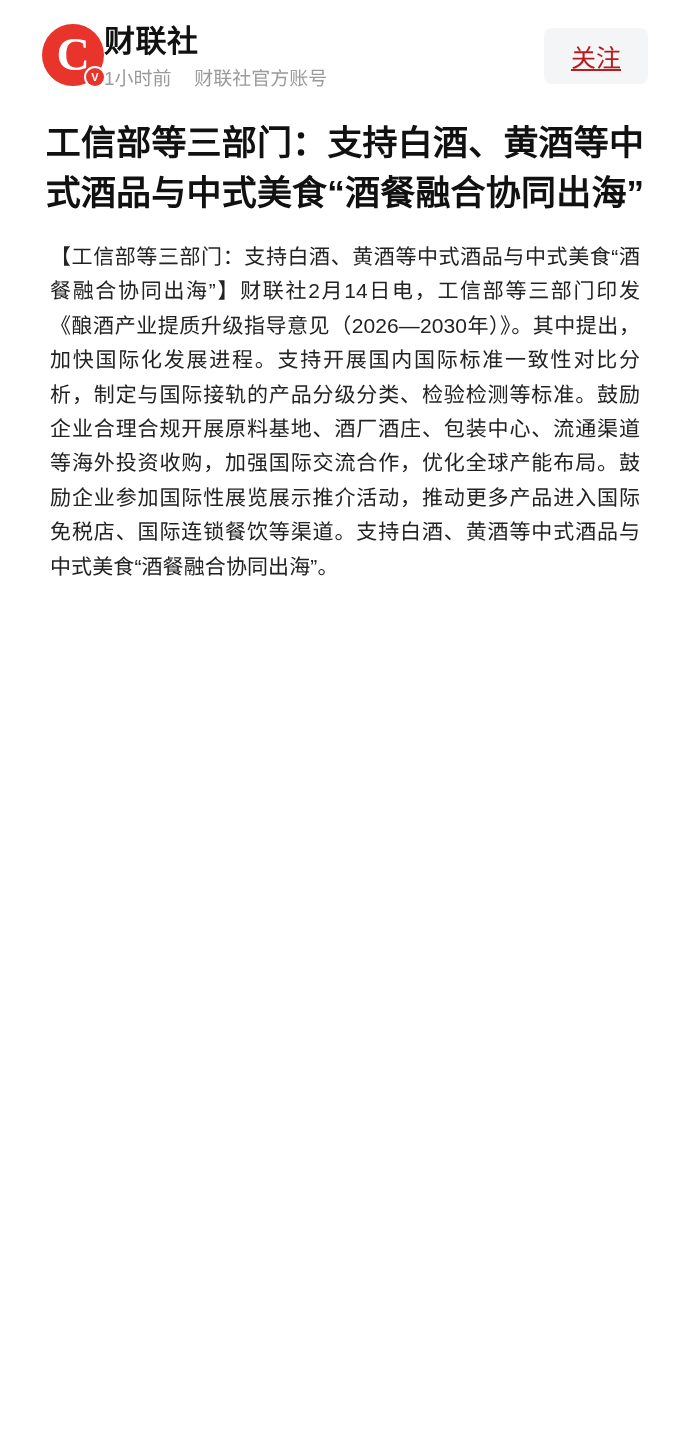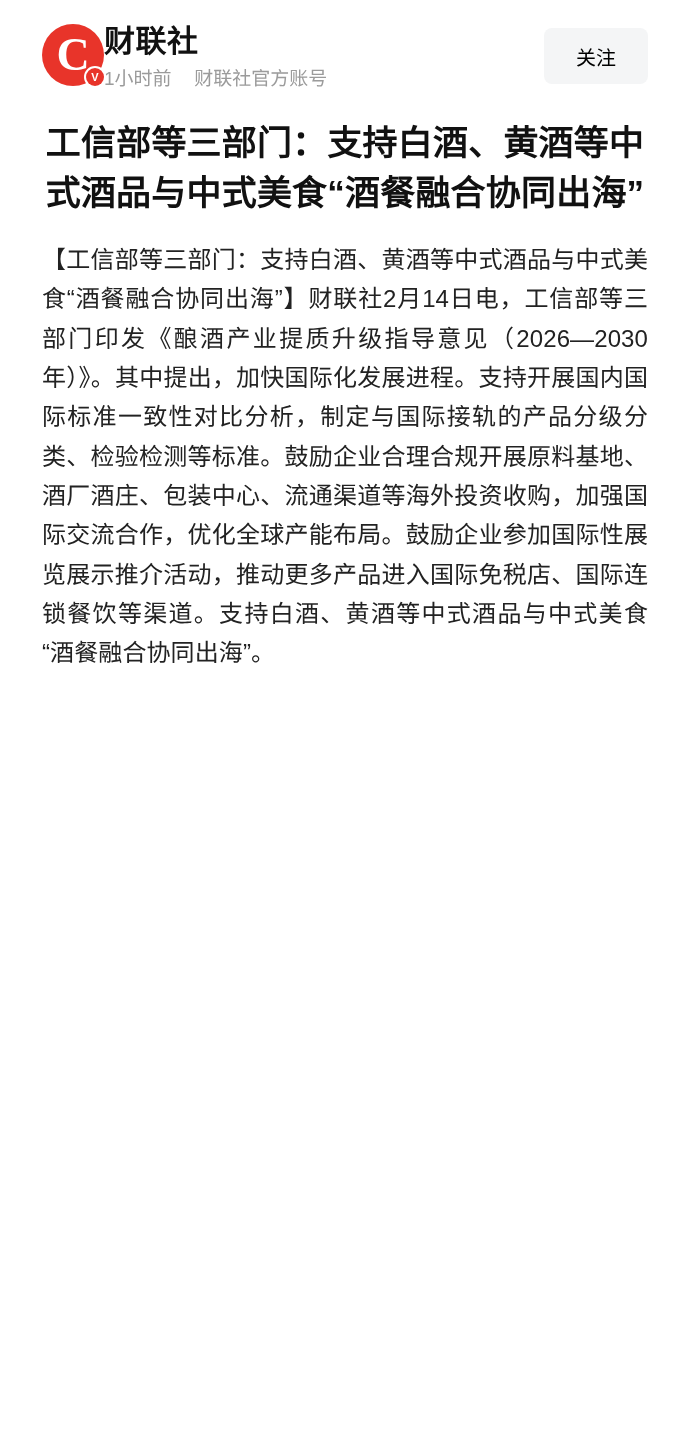--- a/index.html
+++ b/index.html
@@ -103,45 +103,46 @@
     width: 12px;
   }
   .follow-button {
     flex: 0 0 auto;
     margin-top: 6px;
     width: 104px;
     height: 56px;
     border-radius: 8px;
     background: #f4f5f6;
     border: none;
-    color: #000000;
-    font-size: 20px;
+    color: #b91c1c;
+    font-size: 25px;
     font-family: "Liberation Sans", "DejaVu Sans", sans-serif;
     cursor: pointer;
     display: flex;
     align-items: center;
     justify-content: center;
+    text-decoration: underline;
   }
 
   
   .article-title {
     font-size: 35px;
     font-weight: 700;
     line-height: 1.42;
     letter-spacing: 0.2px;
     color: #111111;
     margin: 0 0 22px 0;
     text-align: center;
   }
   .article-body {
-    font-size: 24px;
+    font-size: 21px;
     line-height: 1.64;
     color: #222222;
     letter-spacing: 0.1px;
-    margin: 0;
+    margin: 8px;
     text-align: justify;
     text-justify: inter-ideograph;
   }
 </style>
 </head>
 <body>
 
 <div class="page">
 
   <div class="account-header">

